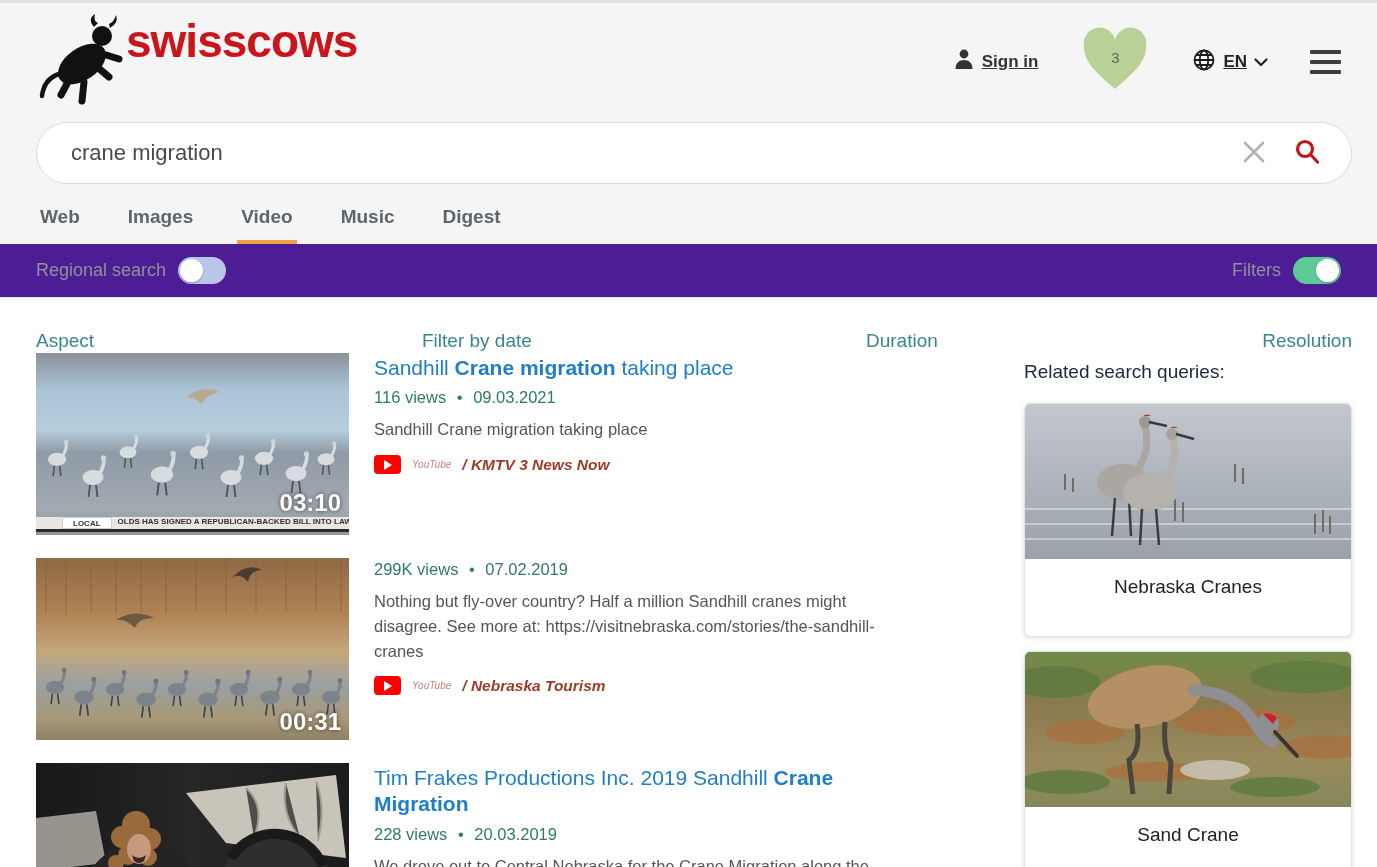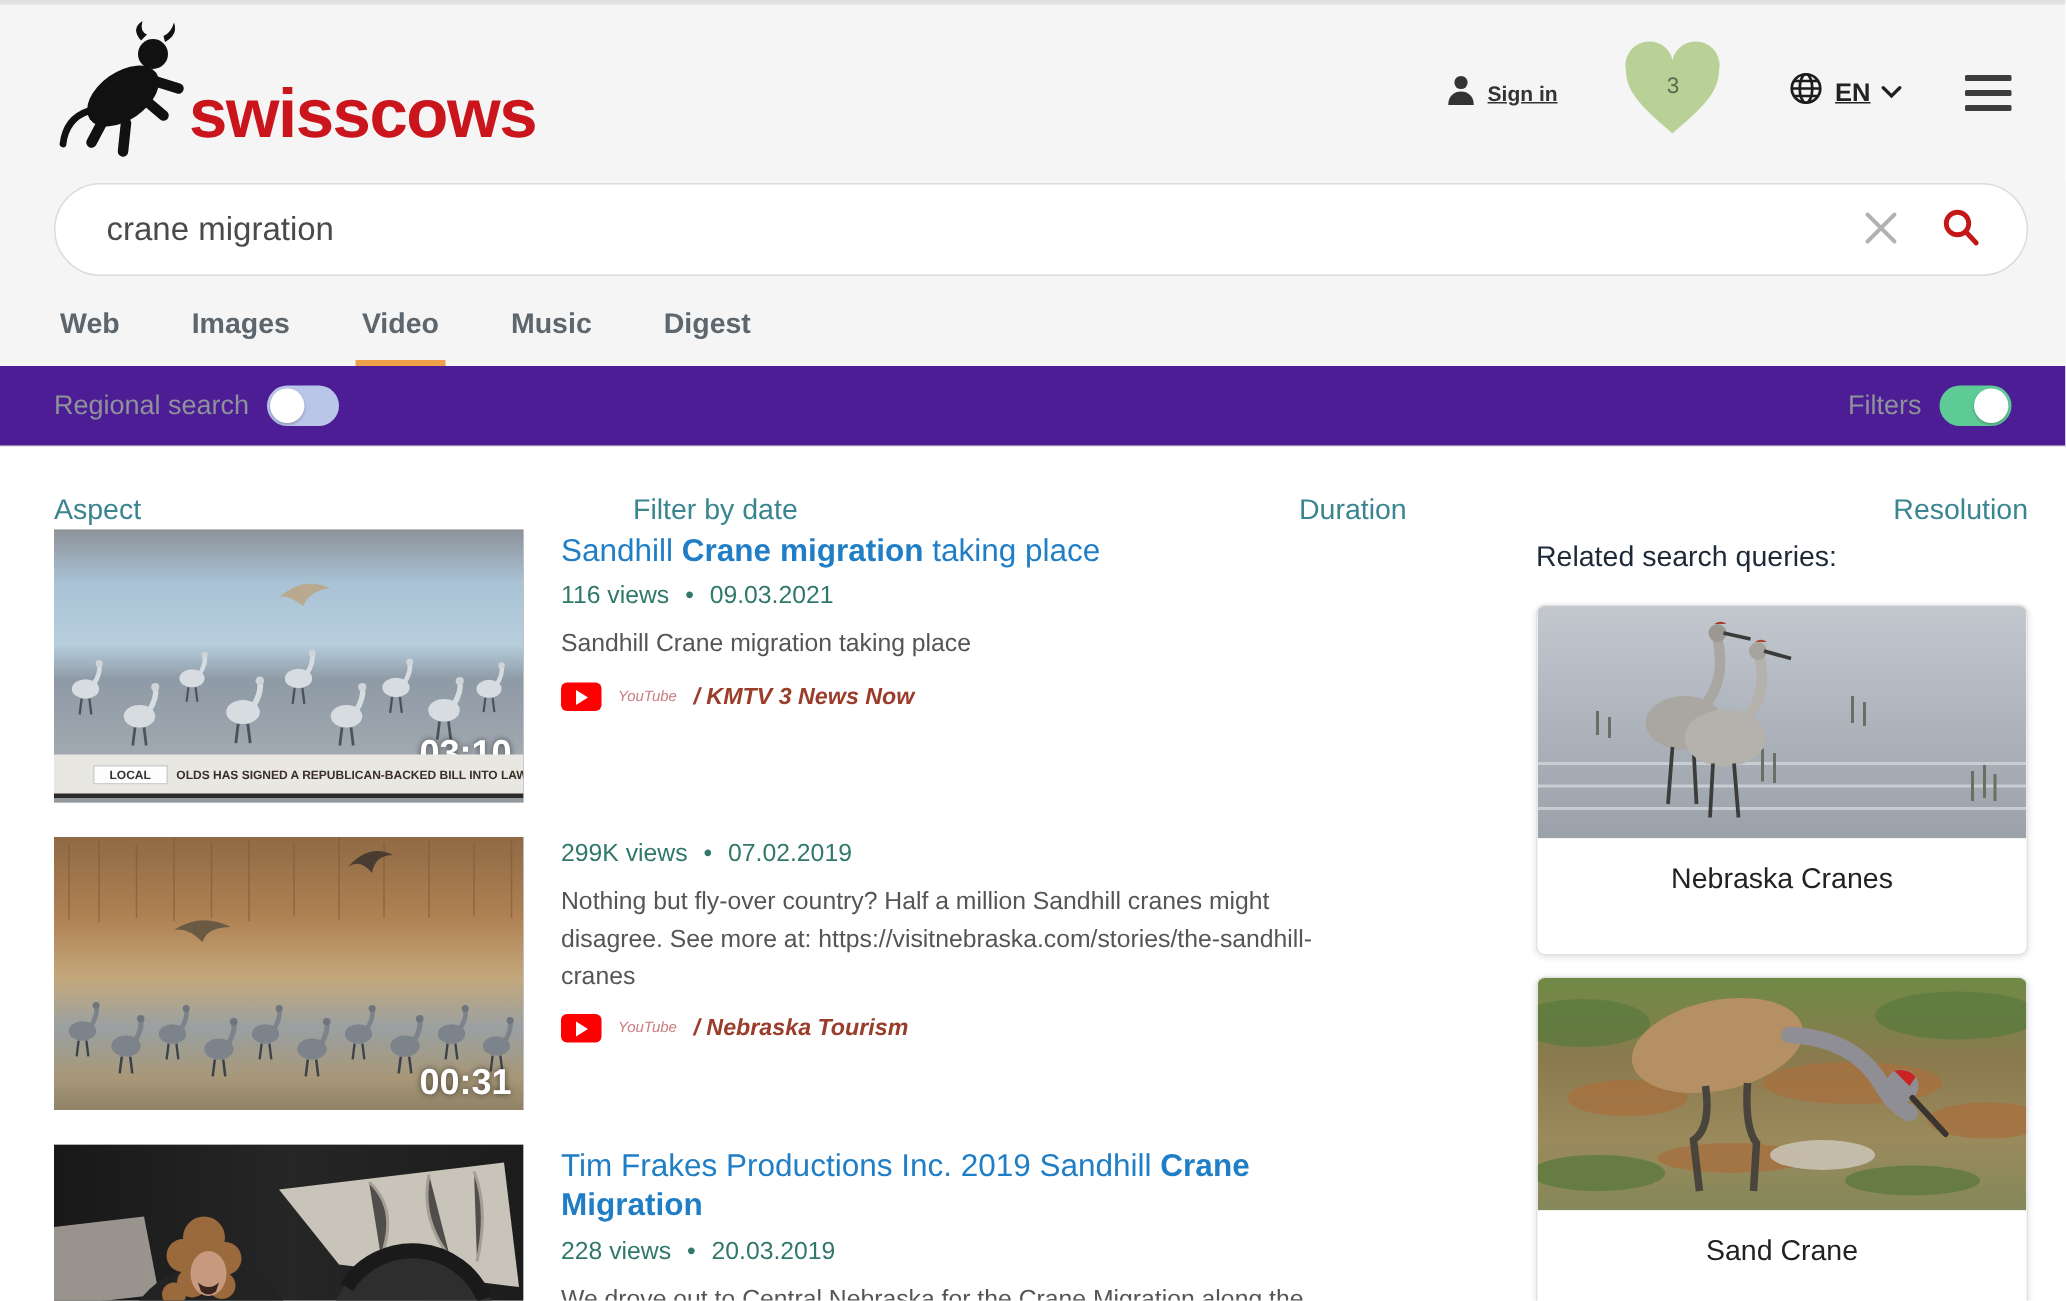--- a/index.html
+++ b/index.html
@@ -2,27 +2,27 @@
 <html><head>
 <meta charset="utf-8">
 <style>
   * { margin:0; padding:0; box-sizing:border-box; }
   html,body { width:1377px; height:867px; overflow:hidden; background:#fff;
     font-family:"Liberation Sans", sans-serif; }
 
   
   .header { background:#f5f5f5; border-top:3px solid #e2e2e2; }
   .header-top { height:117px; display:flex; align-items:center; padding:0 36px 0 36px; }
-  .logo { display:flex; align-items:flex-end; cursor:pointer; }
+  .logo { display:flex; align-items:flex-start; cursor:pointer; }
   .logo svg { display:block; }
   .brand-text { color:#c9151b; font-size:46px; font-weight:bold; letter-spacing:-1px;
     margin-left:-6px; margin-bottom:8px; }
   .header-right { margin-left:auto; display:flex; align-items:center; gap:42px; }
   .signin { display:flex; align-items:center; gap:8px; color:#333; font-weight:bold;
-    font-size:14px; cursor:pointer; }
+    font-size:17px; cursor:pointer; }
   .signin .label { text-decoration:underline; }
   .heart-wrap { position:relative; width:70px; height:64px; cursor:pointer; margin-top:-6px; }
   .heart-wrap .count { position:absolute; left:0; right:0; top:22px; text-align:center;
     font-size:15px; color:#5d6b50; }
   .lang { display:flex; align-items:center; gap:7px; cursor:pointer; }
   .lang .code { font-weight:bold; font-size:17px; color:#222; text-decoration:underline; }
   .burger { display:flex; flex-direction:column; gap:6px; cursor:pointer; padding:4px 0; }
   .burger div { width:31px; height:4px; background:#3d3d3d; border-radius:1px; }
 
   
@@ -61,22 +61,22 @@
   .main { display:flex; padding:6px 25px 0 36px; }
   .results { flex:1; min-width:0; }
   .result { display:flex; gap:25px; margin-bottom:23px; }
   .thumb { position:relative; width:313px; height:182px; flex-shrink:0; overflow:hidden;
     cursor:pointer; background:#888; }
   .thumb svg { display:block; }
   .duration { position:absolute; right:8px; color:#fff; font-weight:bold; font-size:24px;
     text-shadow:0 0 4px rgba(0,0,0,.6); }
   .dur-ticker { bottom:18px; }
   .dur-plain  { bottom:4px; }
-  .ticker { position:absolute; left:0; right:0; bottom:3px; height:29px; background:#e9e7e2;
-    display:flex; align-items:center; overflow:hidden; border-bottom:3px solid #2a2a2a; }
+  .ticker { position:absolute; left:0; right:0; bottom:3px; height:15px; background:#e9e7e2;
+    display:flex; overflow:hidden; border-bottom:3px solid #2a2a2a; }
   .ticker .tag { background:#fdfdfd; color:#333; font-size:8px; font-weight:bold;
     padding:1px 10px; margin:0 6px 0 26px; border:1px solid #cfcfcf; }
   .ticker .text { color:#3a2f28; font-size:8px; font-weight:bold; white-space:nowrap; }
   .rtext { padding-top:2px; max-width:545px; }
   .rtitle { font-size:21px; line-height:1.25; color:#1f7ec5; cursor:pointer; margin-bottom:7px; }
   .rtitle b { font-weight:bold; }
   .rmeta { font-size:16.5px; color:#30796a; margin-bottom:10px; }
   .rmeta .sep { margin:0 6px; }
   .rdesc { font-size:16.5px; color:#555; line-height:1.5; margin-bottom:13px; }
   .rsource { display:flex; align-items:center; gap:11px; }

